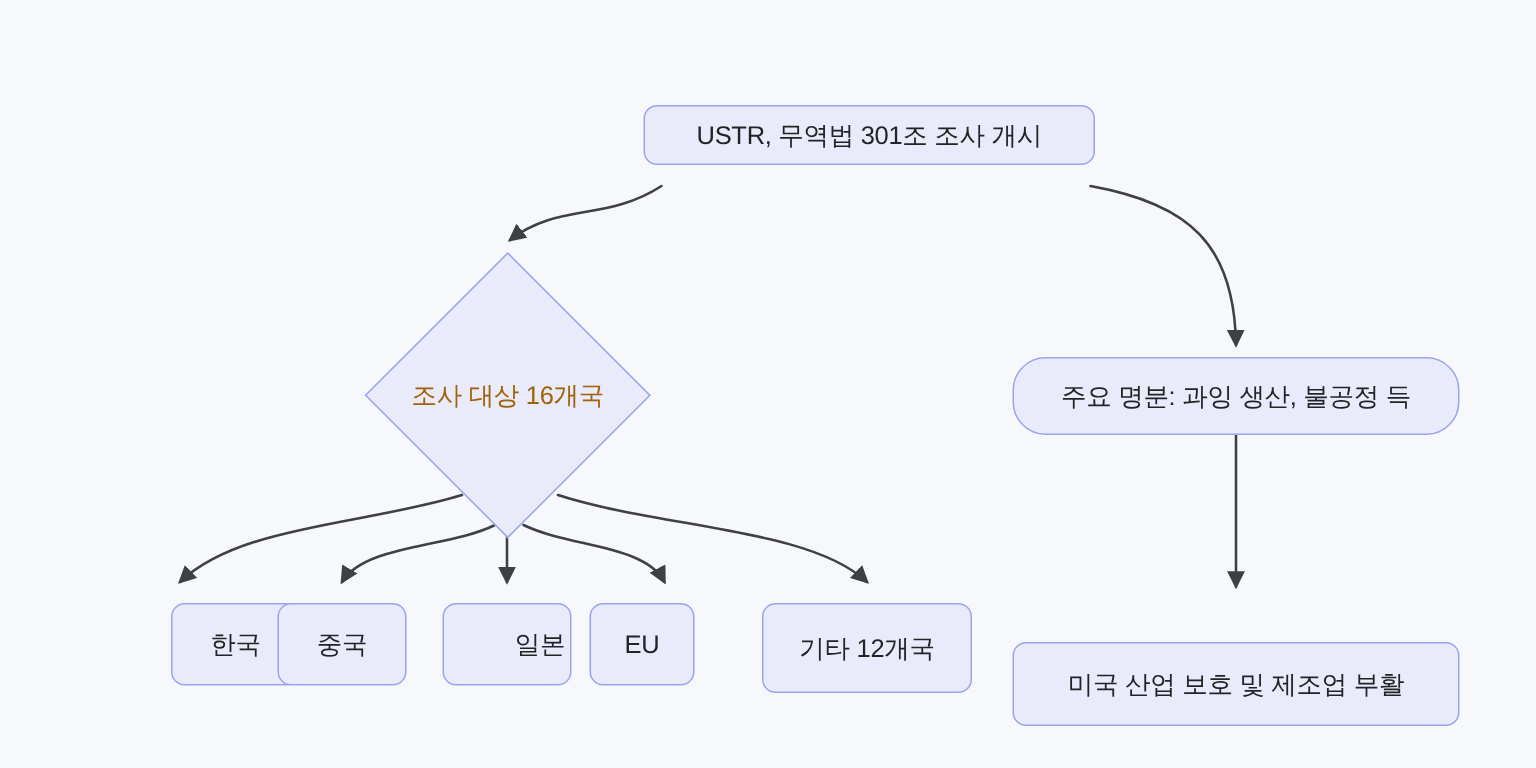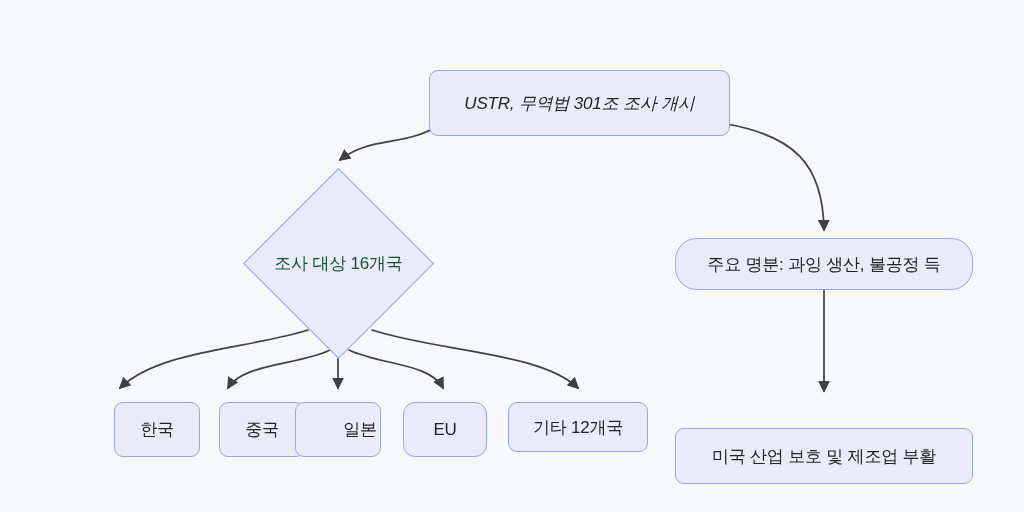--- a/index.html
+++ b/index.html
@@ -58,21 +58,21 @@
     width: 100%;
     height: 100%;
     background: #e9ebfb;
     border: 1.6px solid #9aa3ef;
     transform: rotate(45deg);
     box-sizing: border-box;
   }
   .diamond-wrap .node-label {
     position: relative;
     z-index: 2;
-    color: #14532d;
+    color: #a16207;
     font-size: 17px;
     font-weight: 500;
     letter-spacing: -0.2px;
     white-space: nowrap;
     overflow: hidden;
     text-align: center;
   }
 </style>
 </head>
 <body>
@@ -98,50 +98,50 @@
       <path d="M 338 358 L 338 388" marker-end="url(#arrow)"></path>
 
       <path d="M 349 350 C 380 365 430 363 443 388" marker-end="url(#arrow)"></path>
 
       <path d="M 372 330 C 440 352 540 352 578 388" marker-end="url(#arrow)"></path>
 
       <path d="M 824 290 L 824 391" marker-end="url(#arrow)"></path>
     </g>
   </svg>
 
-  <div class="node" style="left:429px; top:70px; width:301px; height:66px;font-style:italic;">
+  <div class="node" style="left:429px; top:70px; width:301px; height:40px;">
     <span class="node-label">USTR, 무역법 301조 조사 개시</span>
   </div>
 
   <div class="diamond-wrap" style="left:271px; top:196px; width:135px; height:135px;">
     <div class="diamond-shape"></div>
     <span class="node-label" style="width:150px;">조사 대상 16개국</span>
   </div>
 
   <div class="node" style="left:675px; top:238px; width:298px; height:52px;border-radius:22px;">
     <span class="node-label">주요 명분: 과잉 생산, 불공정 득</span>
   </div>
 
   <div class="node" style="left:76px; top:402px; width:86px; height:55px;margin-left:38px;">
     <span class="node-label">한국</span>
   </div>
 
-  <div class="node" style="left:185px; top:402px; width:86px; height:55px;margin-left:34px;">
+  <div class="node" style="left:185px; top:402px; width:86px; height:55px;">
     <span class="node-label">중국</span>
   </div>
 
   <div class="node" style="left:295px; top:402px; width:86px; height:55px;padding-left:44px;">
     <span class="node-label">일본</span>
   </div>
 
-  <div class="node" style="left:403px; top:402px; width:84px; height:55px;border-radius:12px;">
+  <div class="node" style="left:393px; top:402px; width:70px; height:55px;">
     <span class="node-label">EU</span>
   </div>
 
-  <div class="node" style="left:508px; top:402px; width:140px; height:50px;">
+  <div class="node" style="left:508px; top:402px; width:140px; height:60px;">
     <span class="node-label">기타 12개국</span>
   </div>
 
   <div class="node" style="left:675px; top:401px; width:298px; height:56px;margin-top:27px;">
     <span class="node-label">미국 산업 보호 및 제조업 부활</span>
   </div>
 
 </div>
 
 </body></html>

